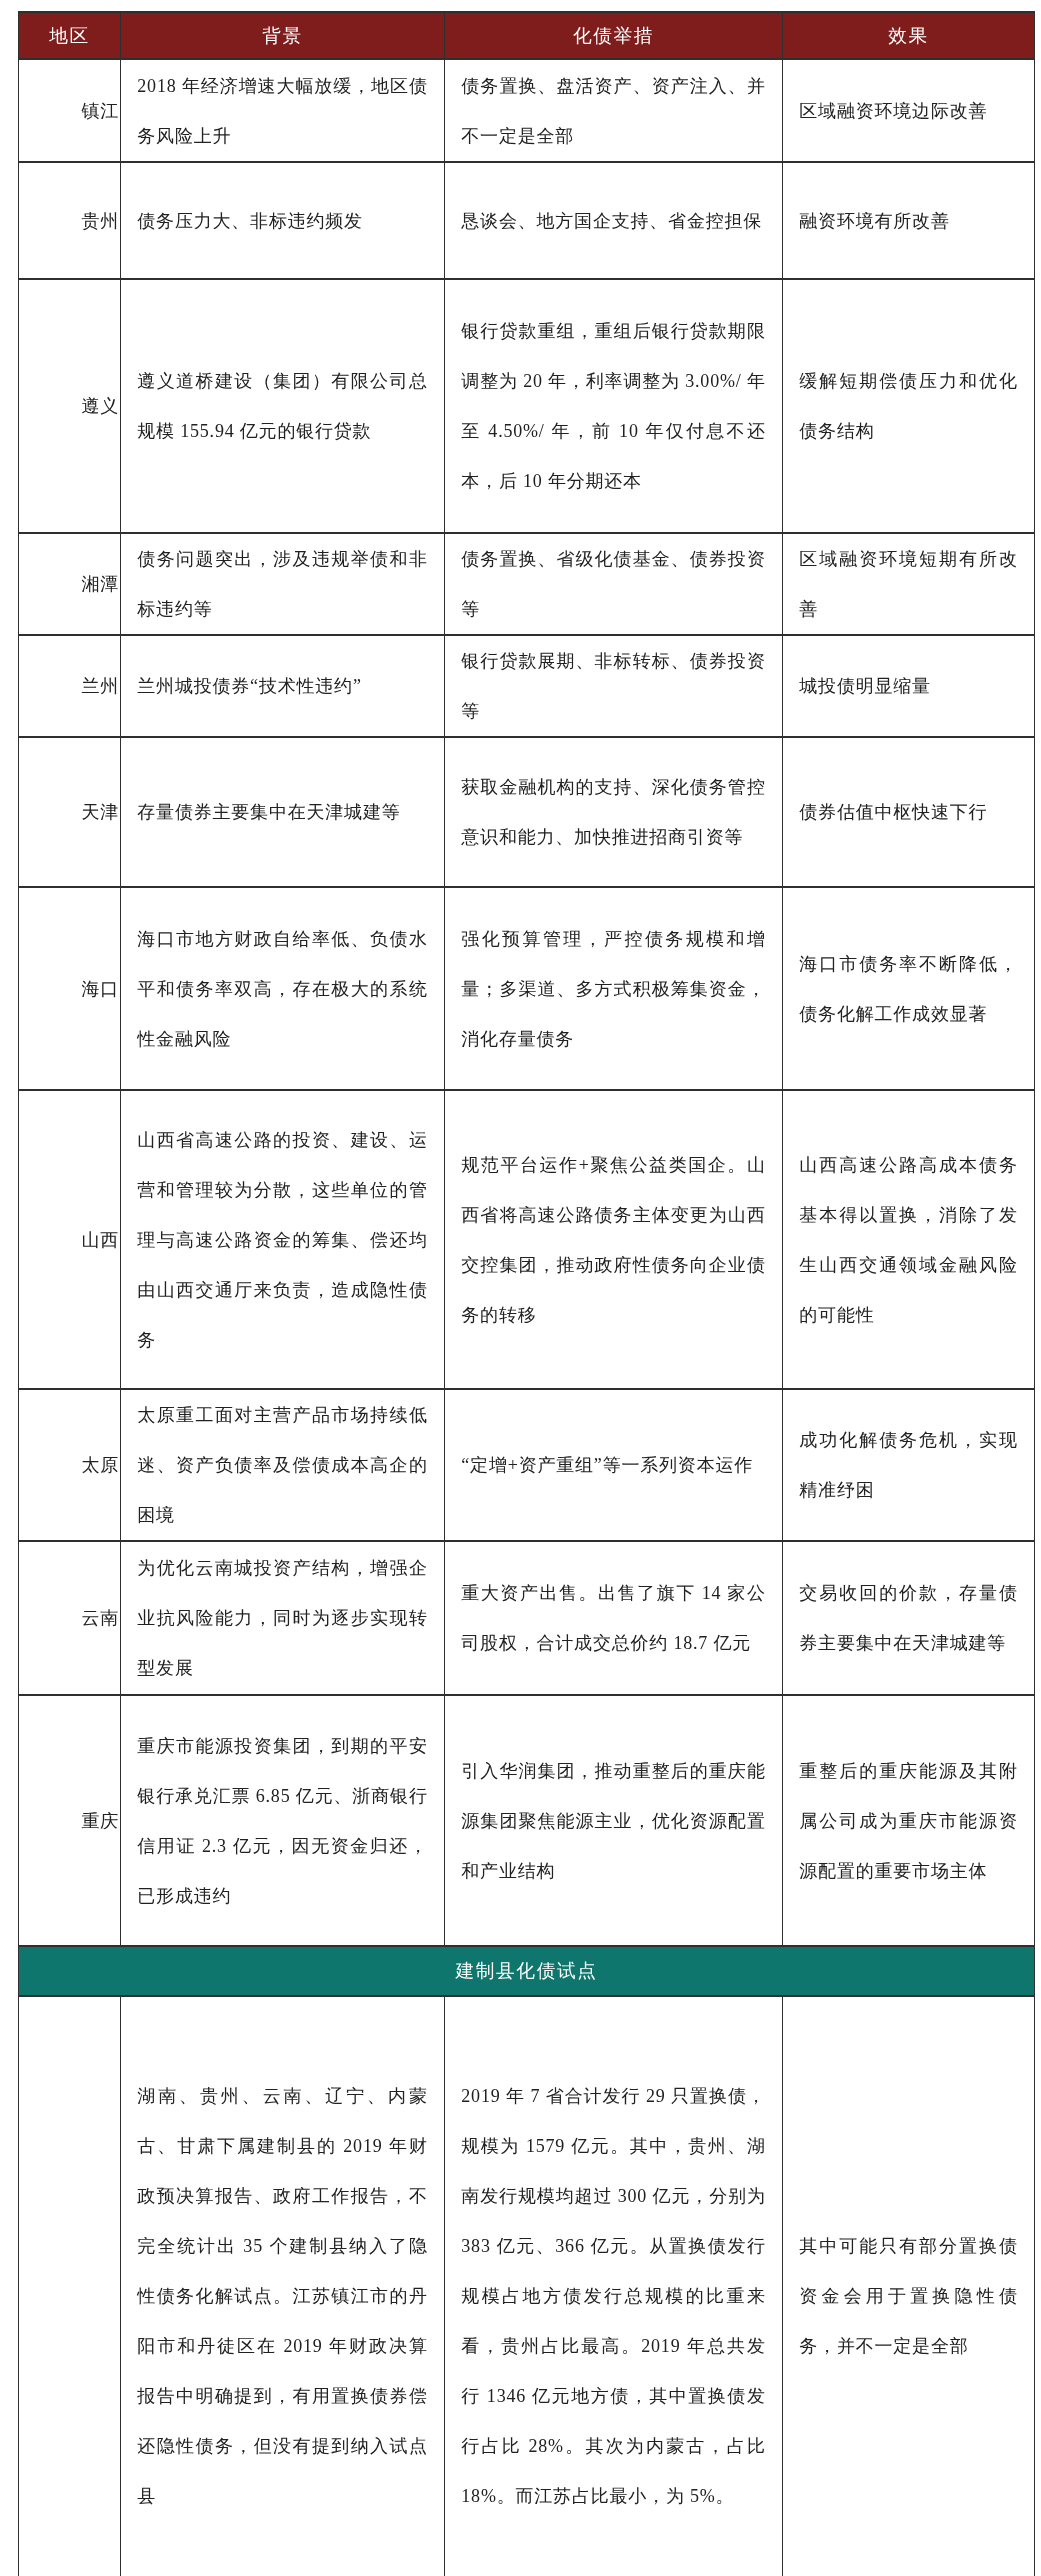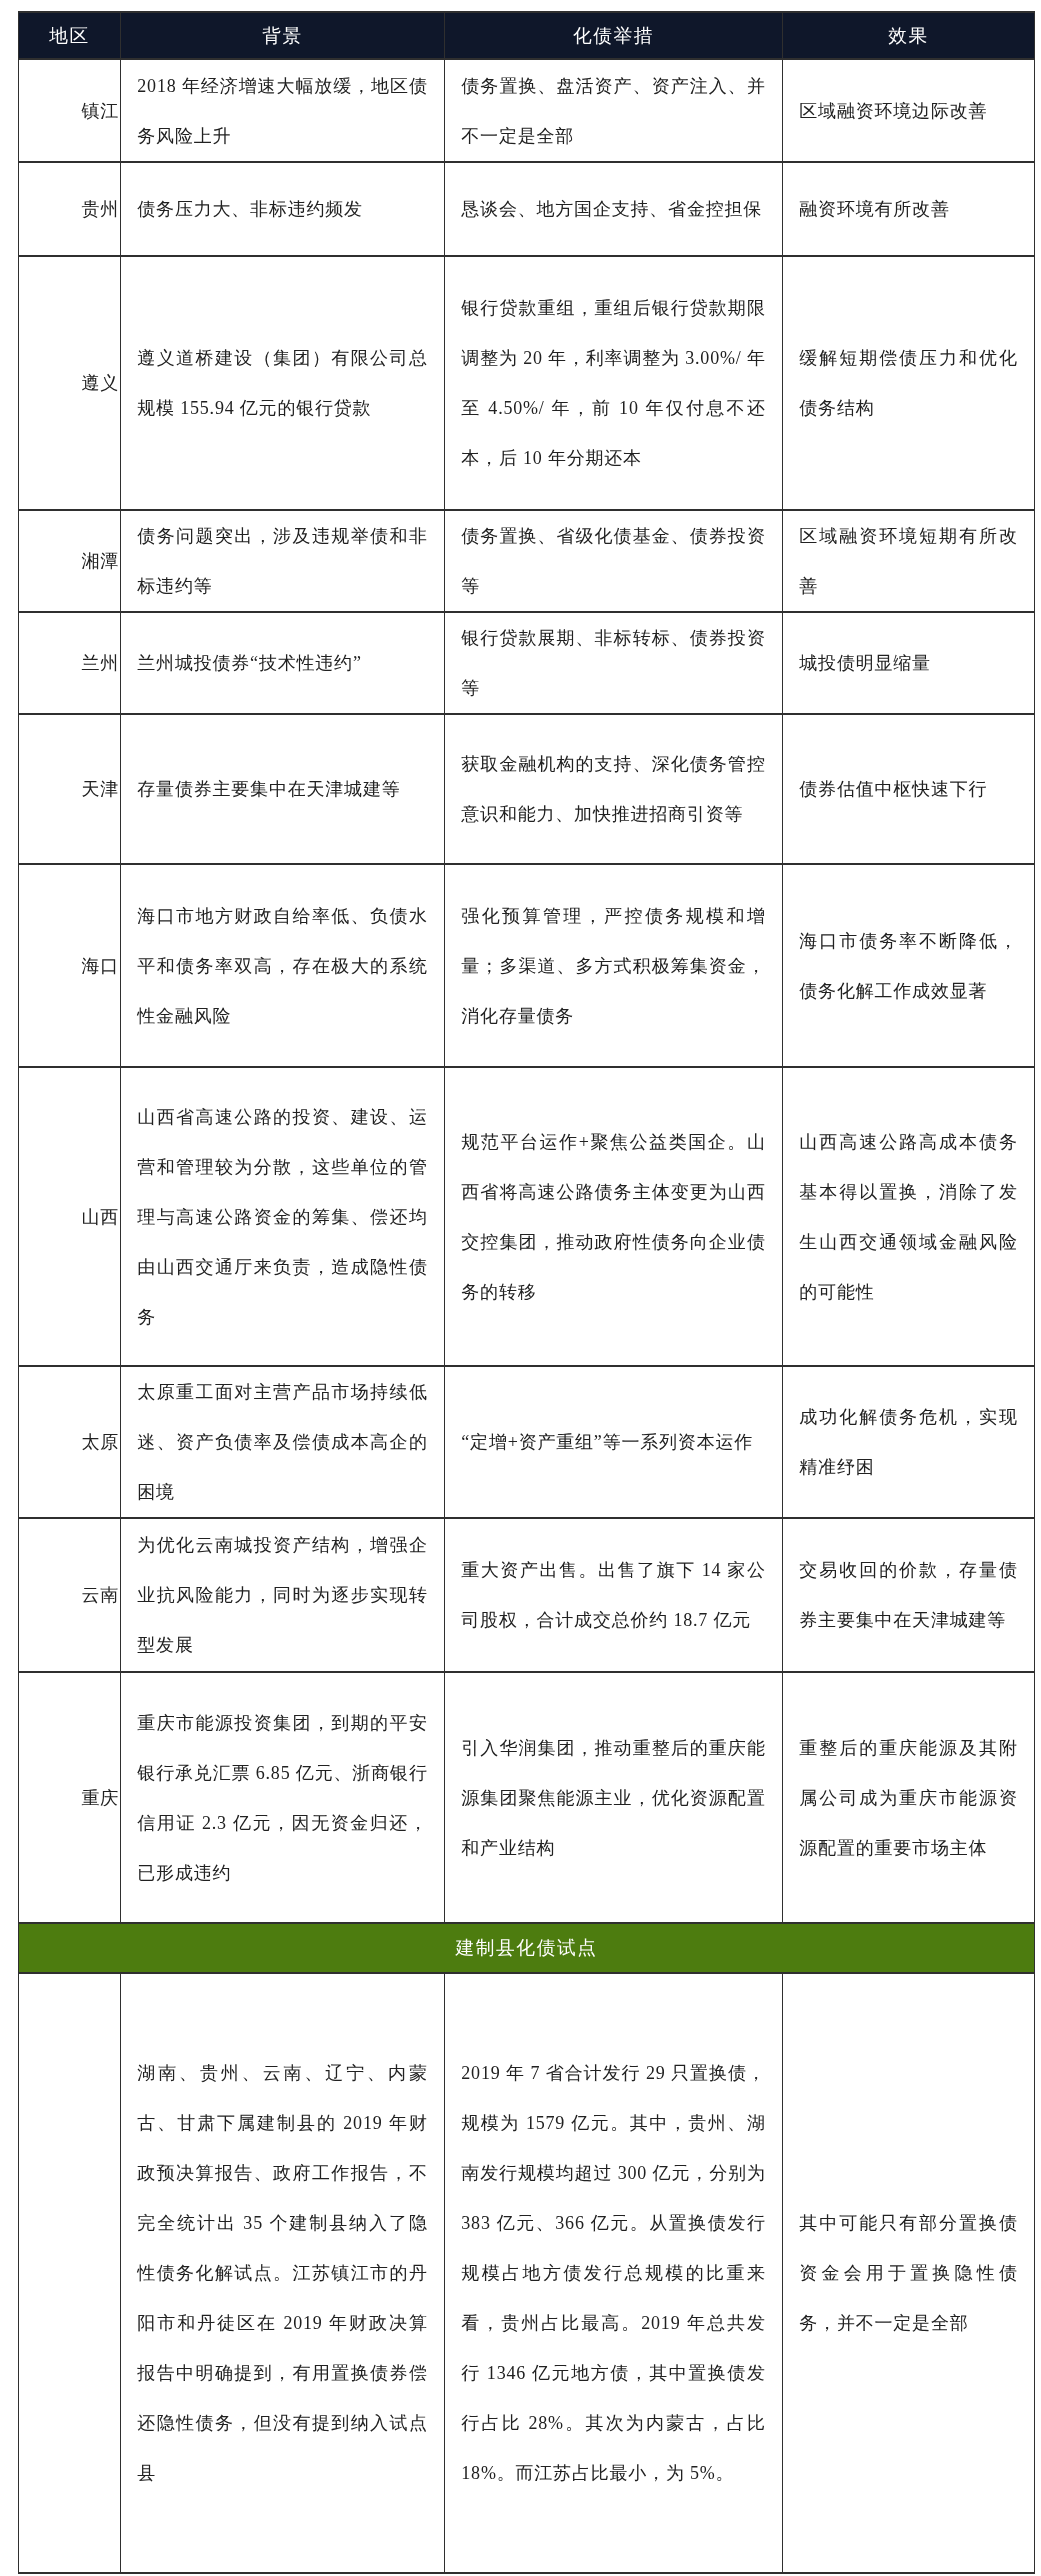--- a/index.html
+++ b/index.html
@@ -2,27 +2,27 @@
 <html style="font-size:13px"><head>
 <meta charset="utf-8">
 <style>
   html,body{margin:0;padding:0;background:#ffffff;}
   body{width:1041px;height:2576px;font-family:"Liberation Serif","DejaVu Serif",serif;}
   .page{padding:11.4px 0 0 18px;}
   table.debt{border-collapse:collapse;table-layout:fixed;width:1015px;color:#212121;}
   td,th{border-left:1.6px solid #2f2f2f;border-right:1.6px solid #2f2f2f;
         border-top:2.4px solid #2f2f2f;border-bottom:2.4px solid #2f2f2f;
         vertical-align:middle;overflow:hidden;}
-  th.hdr{background:#0f172a;color:#ffffff;font-size:18.7px;font-weight:normal;
+  th.hdr{background:#7f1d1d;color:#ffffff;font-size:18.7px;font-weight:normal;
          text-align:center;letter-spacing:1.6px;}
   td.region{text-align:right;font-size:18px;letter-spacing:0.8px;}
   td.text{text-align:justify;font-size:18px;line-height:50px;padding:0 16.3px;letter-spacing:0.8px;margin-top:16px;}
-  tr.banner td{background:#4d7c0f;color:#ffffff;text-align:center;font-size:18.7px;letter-spacing:1.6px;}
+  tr.banner td{background:#0f766e;color:#ffffff;text-align:center;font-size:18.7px;letter-spacing:1.6px;}
   
-  tr.rh{height:47px}  tr.r0{height:103px} tr.r1{height:94px} tr.r2{height:254px}
+  tr.rh{height:47px}  tr.r0{height:103px} tr.r1{height:117px} tr.r2{height:254px}
   tr.r3{height:98px} tr.r4{height:101px} tr.r5{height:150px} tr.r6{height:203px}
   tr.r7{height:299px} tr.r8{height:142px} tr.r9{height:154px} tr.r10{height:251px}
   tr.rb{height:50px}  tr.r11{height:600px}
 </style>
 </head>
 <body>
 
 <div class="page">
   <table class="debt">
     <colgroup>

